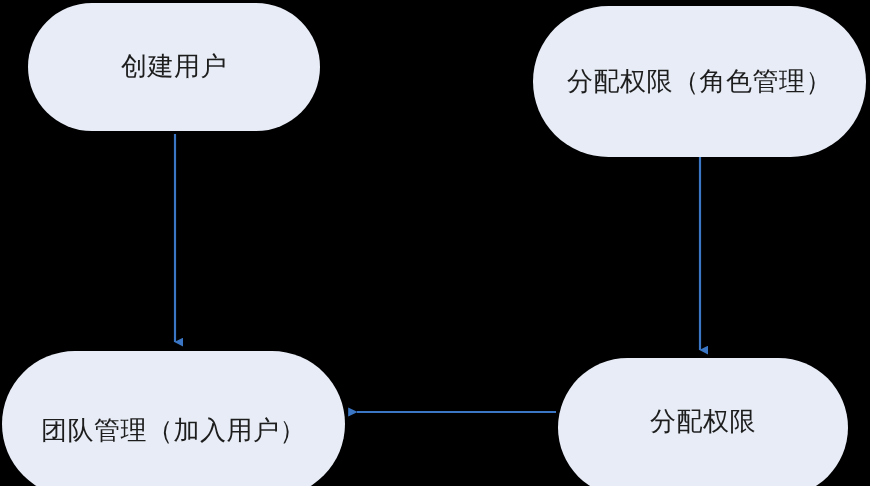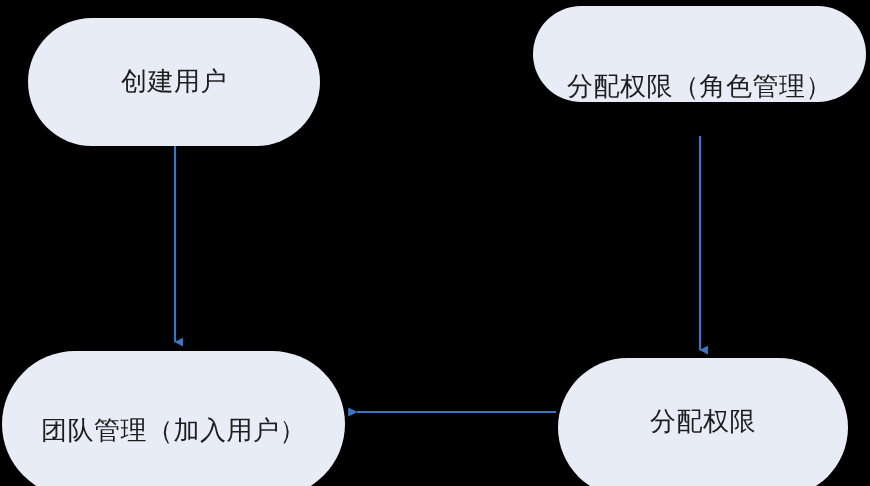--- a/index.html
+++ b/index.html
@@ -29,22 +29,22 @@
     white-space: nowrap;
     letter-spacing: 0.5px;
   }
   .node-label {
     display: block;
     font-size: 26px;
     color: #1d1d1d;
   }
 
   
-  #node-create-user      { left: 28px;  top: 18px;   width: 292px; height: 128px; }
-  #node-assign-perm      { left: 533px; top: 6px;   width: 333px; height: 96px; align-items: flex-end; }
+  #node-create-user      { left: 28px;  top: 3px;   width: 292px; height: 128px; }
+  #node-assign-perm      { left: 533px; top: 6px;   width: 333px; height: 151px; }
   #node-team-manage      { left: 2px;   top: 351px; width: 343px; height: 146px; }
   #node-create-project   { left: 558px; top: 358px; width: 290px; height: 139px; }
 
   #node-team-manage .node-label { padding-bottom: 18px; margin-top: 32px; }
   #node-create-project .node-label { padding-bottom: 12px; }
 
   .edge-layer {
     position: absolute;
     left: 0;
     top: 0;

